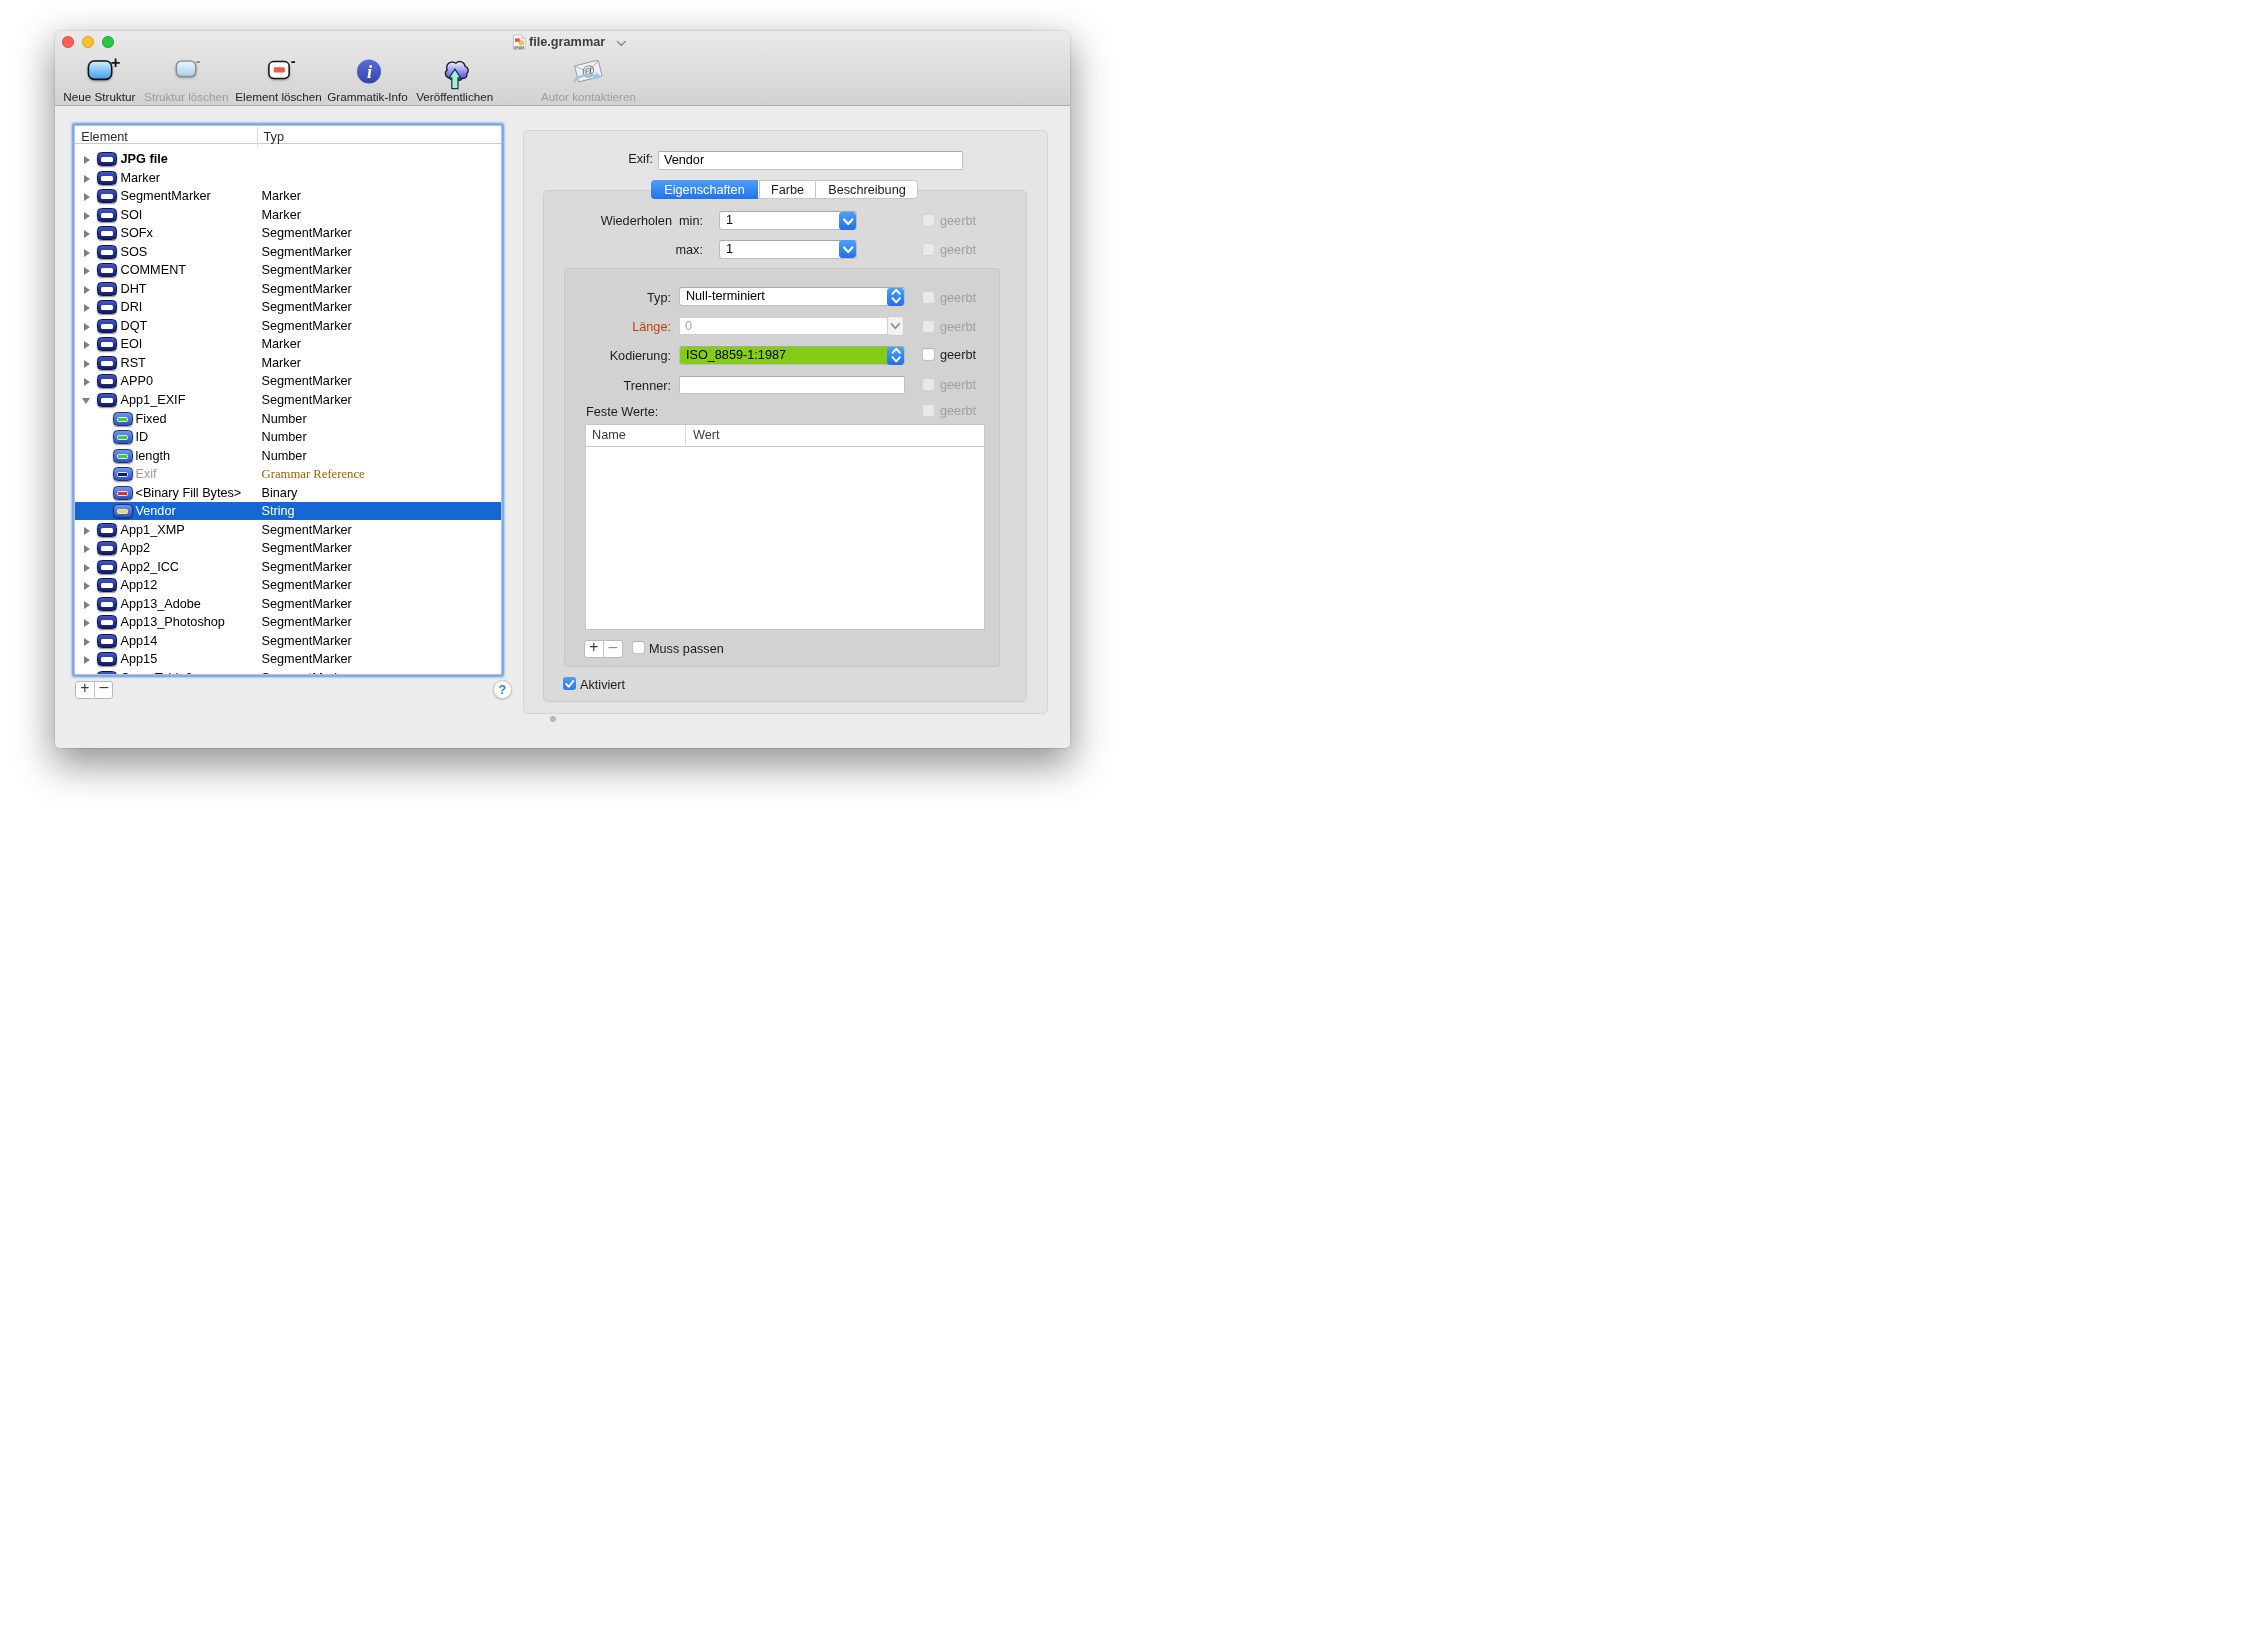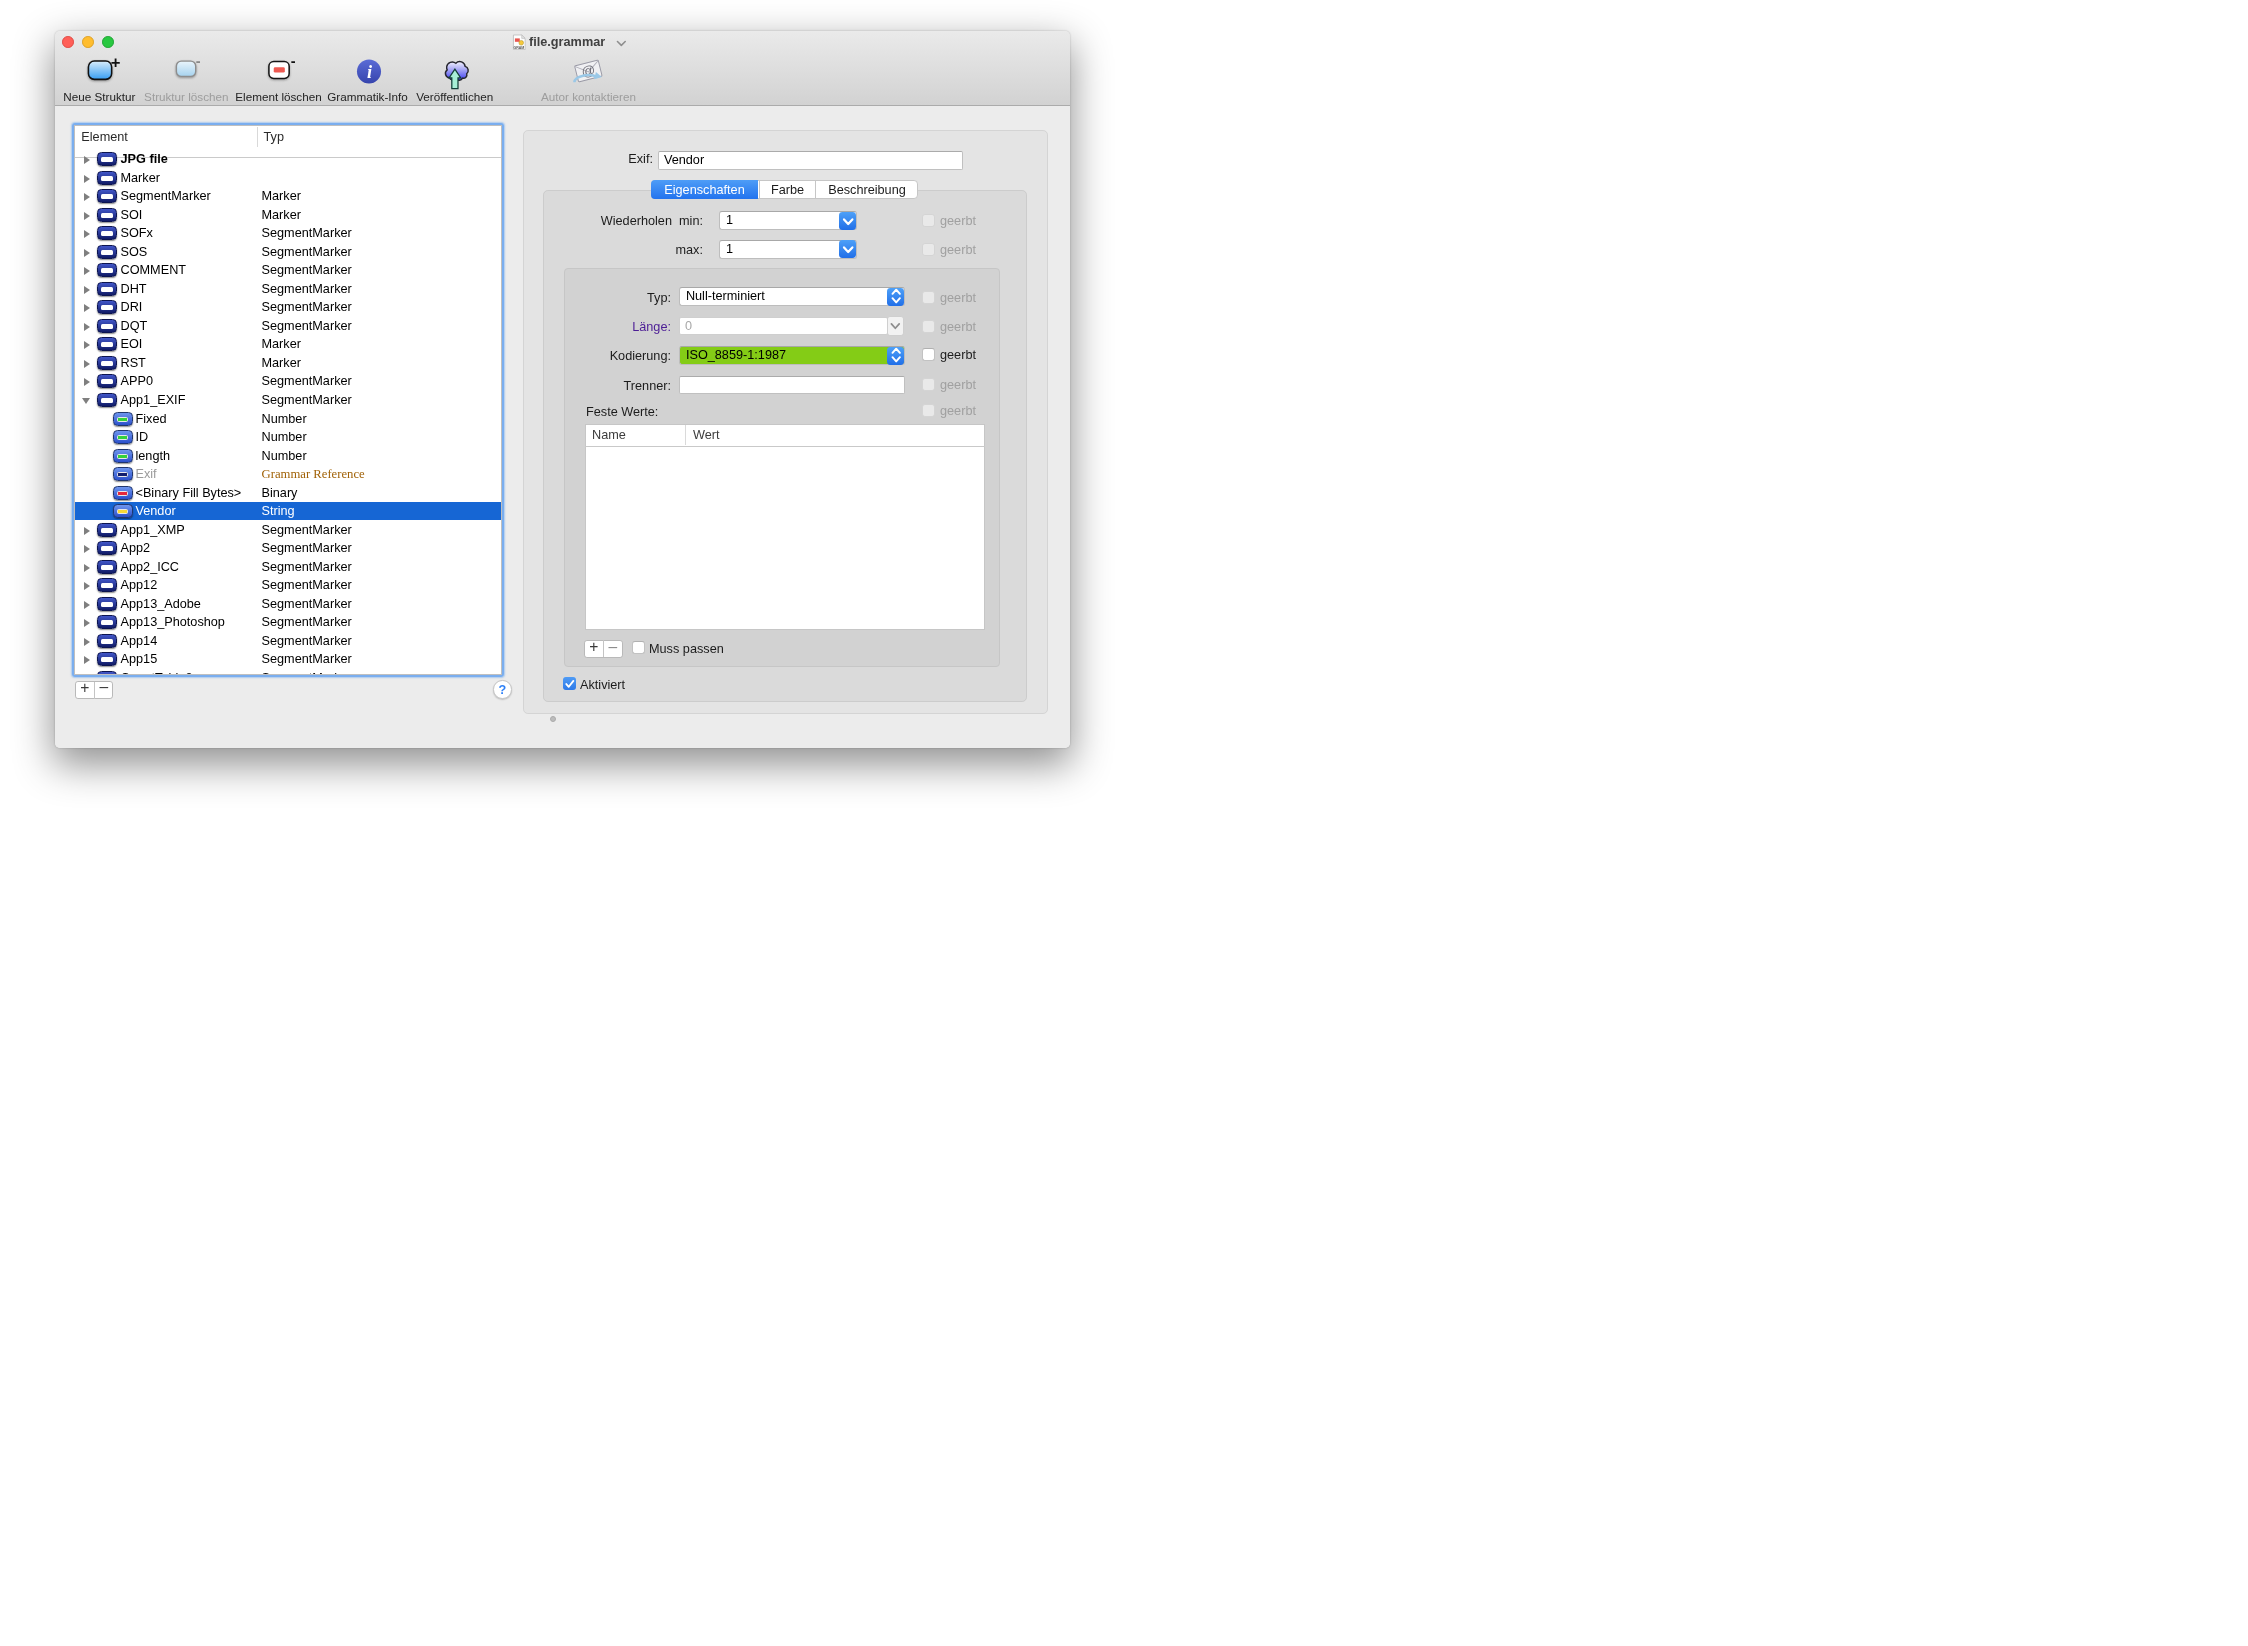--- a/index.html
+++ b/index.html
@@ -14,21 +14,21 @@
 #tl-g { left:47px; background:#28c840; border:0.5px solid #1ea433; }
 #titletext { position:absolute; left:474px; top:4.4px; width:195px; height:17.6px; font-size:12.7px; font-weight:bold; color:#404040; }
 .titem { position:absolute; top:28px; text-align:center; }
 .titem .lbl { position:absolute; top:31px; left:50%; transform:translateX(-50%); white-space:nowrap; font-size:11.7px; color:#232323; }
 .titem .lbl.dis { color:#9d9d9d; }
 #content { position:absolute; left:0; top:76px; width:100%; height:641px; border-radius:0 0 4.9px 4.9px; background:#ececec; }
 
 #ring { position:absolute; left:16.6px; top:16px; width:432px; height:554px; border-radius:3.4px;
   background:#7aaeef; box-shadow:0 0 1.5px 0.5px rgba(110,170,240,0.5); }
 #tree { position:absolute; left:18.5px; top:18px; width:428px; height:550px; background:#ffffff; border:1px solid #bfbfbf; overflow:hidden; }
-#treehead { position:absolute; left:0; top:0; width:100%; height:32px; border-bottom:1px solid #cacaca; background:#fff; }
+#treehead { position:absolute; left:0; top:0; width:100%; height:18px; border-bottom:1px solid #cacaca; background:#fff; }
 #treehead .h { position:absolute; top:3.9px; font-size:12.7px; color:#2a2a2a; }
 #colsep { position:absolute; left:182px; top:1px; width:1px; height:19.5px; background:#d9d9d9; }
 .row { position:absolute; left:0; width:100%; height:18.5px; }
 .row .nm { position:absolute; top:2.1px; font-size:12.7px; color:#000; white-space:nowrap; }
 .row .ty { position:absolute; left:187px; top:2px; font-size:12.7px; color:#000; white-space:nowrap; }
 .row.sel { background:linear-gradient(transparent 0.5px, #1666d4 0.5px, #1666d4 17.6px, transparent 17.6px); }
 .row.sel .nm, .row.sel .ty { color:#fff; }
 .tri { position:absolute; left:9.8px; top:5.9px; width:0; height:0; border-left:6.8px solid #7f7f7f; border-top:4.4px solid transparent; border-bottom:4.4px solid transparent; }
 .tri.down { left:7.8px; top:7.3px; border-top:6.8px solid #7f7f7f; border-left:4.4px solid transparent; border-right:4.4px solid transparent; border-bottom:none; }
 .micon { position:absolute; top:2.4px; width:20px; height:13.7px; border-radius:4.4px; box-shadow:0 1px 1.5px rgba(0,0,0,0.45); border:1px solid #16246e; }
@@ -421,21 +421,21 @@
     <div class="lbl13" style="left:517px;top:184px;width:99px;text-align:right;">Typ:</div>
     <div style="position:absolute;left:624px;top:180px;width:226px;height:19px;background:#fff;border:1px solid #bdbdbd;border-top-color:#a8a8a8;border-radius:2.9px;font-size:12.7px;padding:1px 0 0 5.9px;">Null-terminiert</div>
 <div style="position:absolute;left:832px;top:181px;width:17px;height:17.6px;border-radius:3.4px;background:linear-gradient(#4da0f8,#216fe8);">
         <svg width="24.4" height="17.6" viewBox="0 0 25 19" style="position:absolute;left:-3.4px;top:-0.5px;">
           <path d="M8.5 10.5 l4 -4.5 l4 4.5" fill="none" stroke="#fff" stroke-width="2.1" stroke-linecap="round" stroke-linejoin="round" transform="translate(0,-4.2)"></path>
           <path d="M8.5 8 l4 4.5 l4 -4.5" fill="none" stroke="#fff" stroke-width="2.1" stroke-linecap="round" stroke-linejoin="round" transform="translate(0,3)"></path>
         </svg>
       </div>
     <div class="chk dis" style="left:867px;top:184px;"></div>
       <div class="gtxt" style="left:885px;top:184px;">geerbt</div>
-    <div class="lbl13" style="left:517px;top:213px;width:99px;text-align:right;color:#4c1d95;">Länge:</div>
+    <div class="lbl13" style="left:517px;top:213px;width:99px;text-align:right;color:#c2410c;">Länge:</div>
     <div class="field" style="left:624px;top:210px;width:209px;height:18px;color:#a8a8a8;border-color:#cfcfcf;">0</div>
     <div style="position:absolute;left:832px;top:209px;width:16.6px;height:20px;background:#f2f2f2;border:1px solid #cfcfcf;border-radius:2.9px;">
       <svg width="14.6" height="17.6" viewBox="0 0 15 18">
           <path d="M3.5 7 l4 4.5 l4 -4.5" fill="none" stroke="#8e8e8e" stroke-width="1.8" stroke-linecap="round" stroke-linejoin="round"></path>
         </svg></div>
     <div class="chk dis" style="left:867px;top:213px;"></div>
       <div class="gtxt" style="left:885px;top:213px;">geerbt</div>
     <div class="lbl13" style="left:517px;top:242px;width:99px;text-align:right;">Kodierung:</div>
     <div style="position:absolute;left:624px;top:239px;width:226px;height:19px;background:#84cc16;border:1px solid #bdbdbd;border-top-color:#a8a8a8;border-radius:2.9px;font-size:12.7px;padding:1px 0 0 5.9px;">ISO_8859-1:1987</div>
 <div style="position:absolute;left:832px;top:240px;width:17px;height:17.6px;border-radius:3.4px;background:linear-gradient(#4da0f8,#216fe8);">

